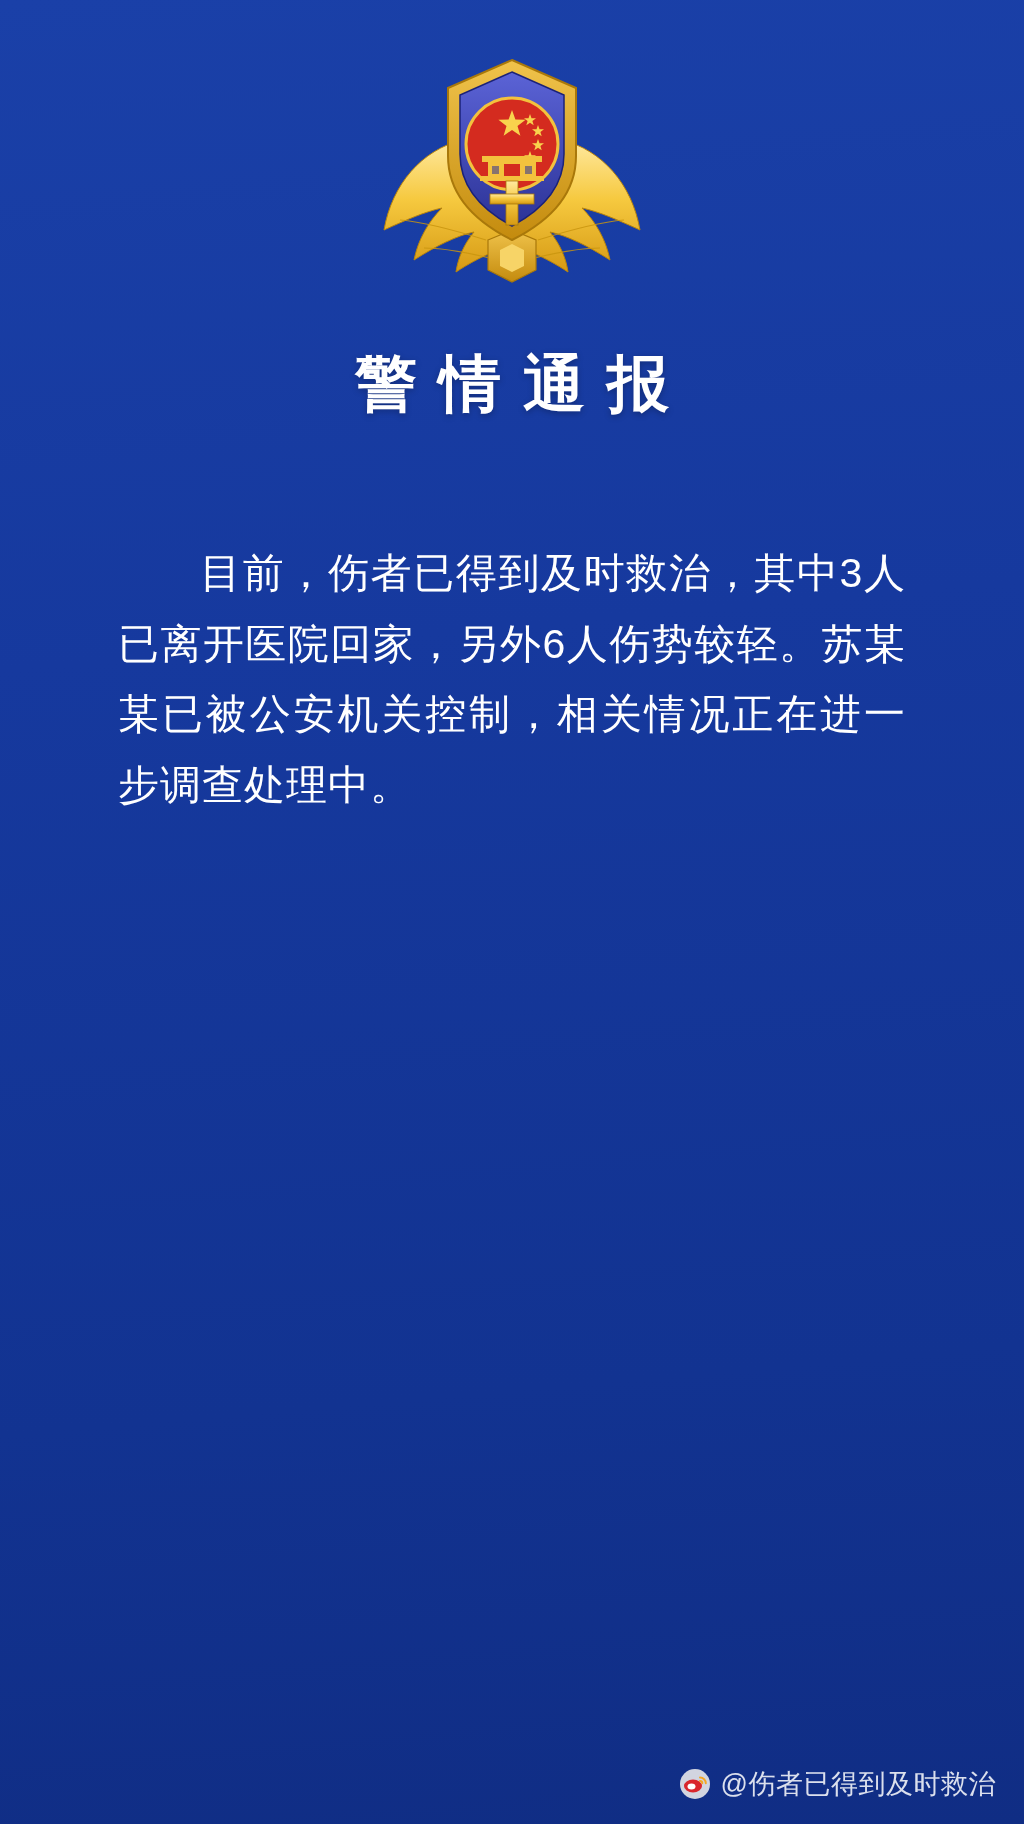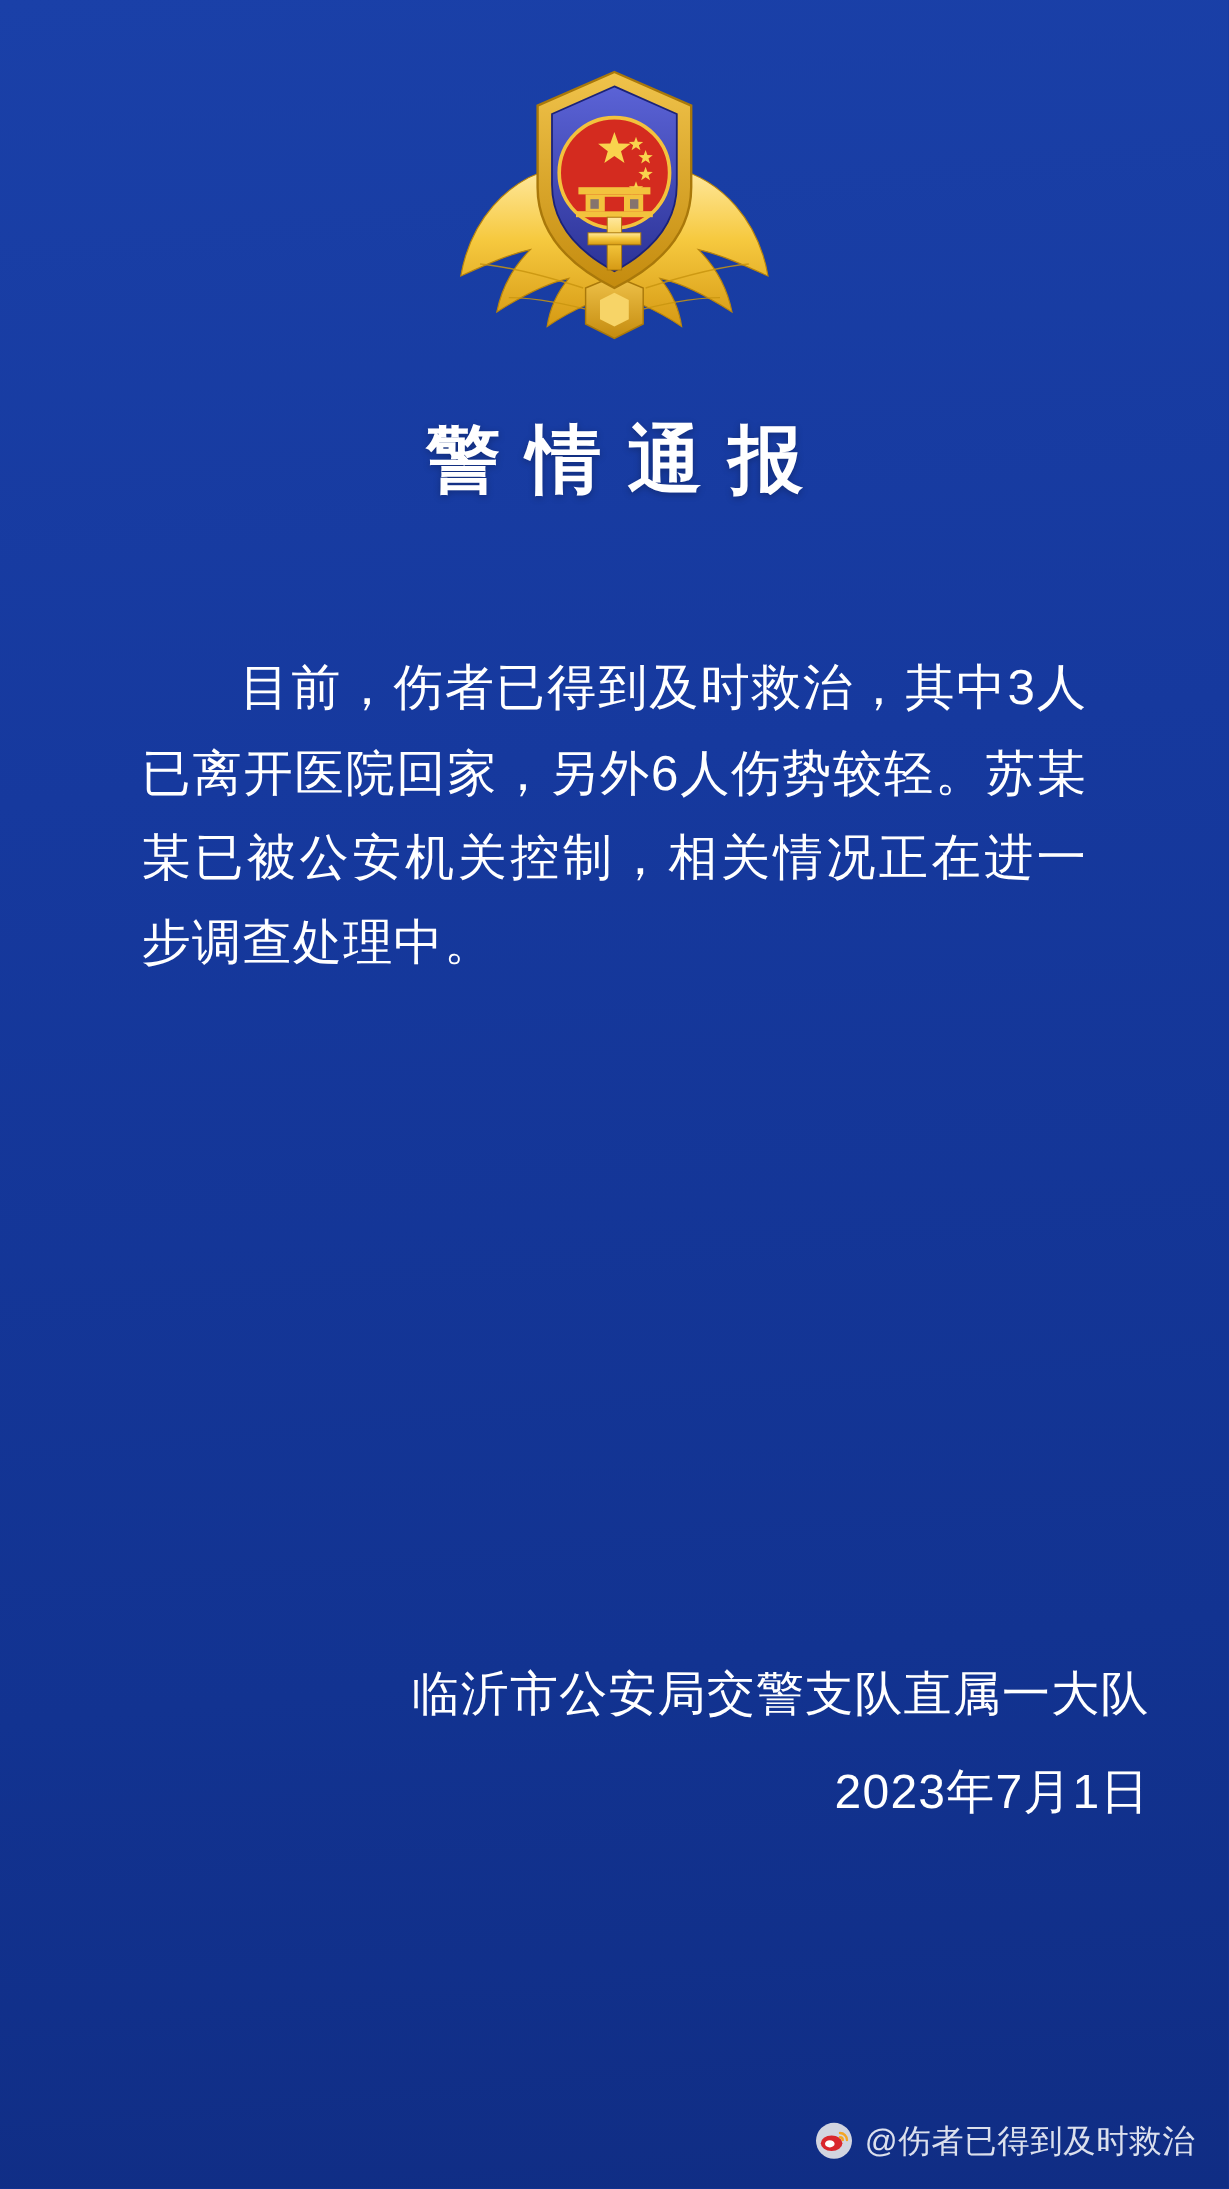--- a/index.html
+++ b/index.html
@@ -172,24 +172,20 @@
       <rect x="128" y="150" width="44" height="10" fill="url(#gold)" stroke="#a9780a" stroke-width="0.8"></rect>
     </svg>
   </div>
 
   <div class="title">警情通报</div>
 
   <div class="body-block">
     <p class="para">目前，伤者已得到及时救治，其中3人已离开医院回家，另外6人伤势较轻。苏某某已被公安机关控制，相关情况正在进一步调查处理中。</p>
   </div>
 
-  <div class="sign-block">
-    <div class="sign-org">临沂市公安局交警支队直属一大队</div>
-    <div class="sign-date">2023年7月1日</div>
-  </div>
 
   <div class="watermark">
     <span class="weibo-icon">
       <svg viewBox="0 0 32 32" xmlns="http://www.w3.org/2000/svg">
         <circle cx="16" cy="16" r="15" fill="#e8e8ea" opacity="0.9"></circle>
         <ellipse cx="14" cy="18" rx="9" ry="6.5" fill="#d9262c"></ellipse>
         <ellipse cx="12.5" cy="18.5" rx="4" ry="3" fill="#ffffff"></ellipse>
         <path d="M21 9.5c3.2 0 5.8 2.6 5.8 5.8" fill="none" stroke="#f5a623" stroke-width="2" stroke-linecap="round"></path>
         <path d="M21 13c1.3 0 2.3 1 2.3 2.3" fill="none" stroke="#f5a623" stroke-width="2" stroke-linecap="round"></path>
       </svg>

